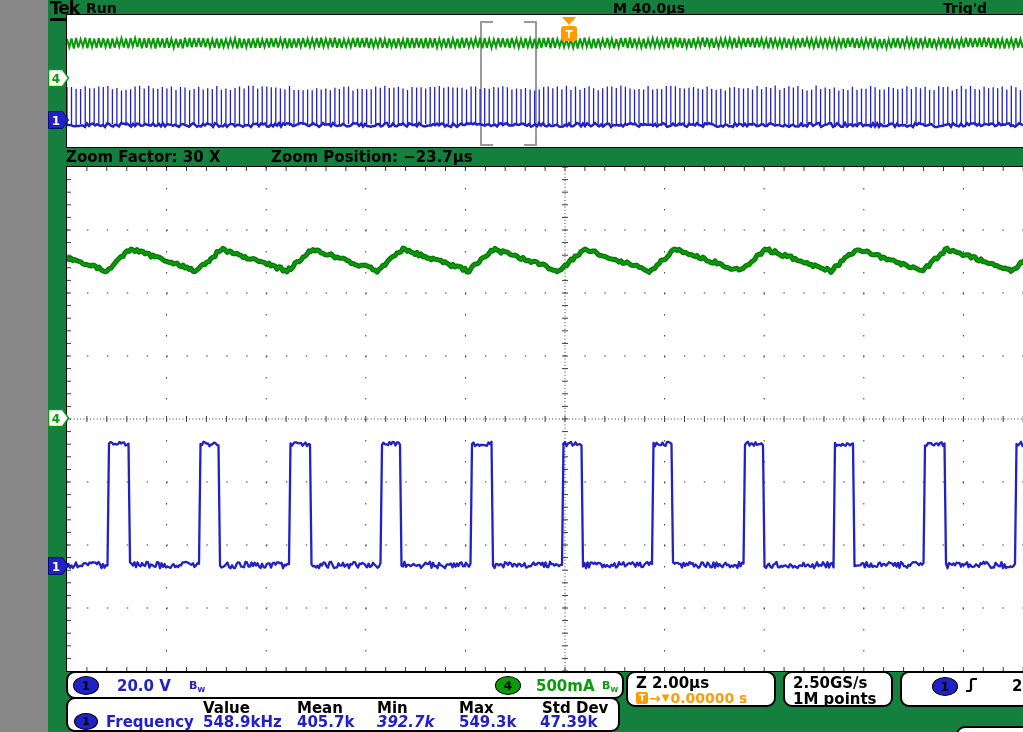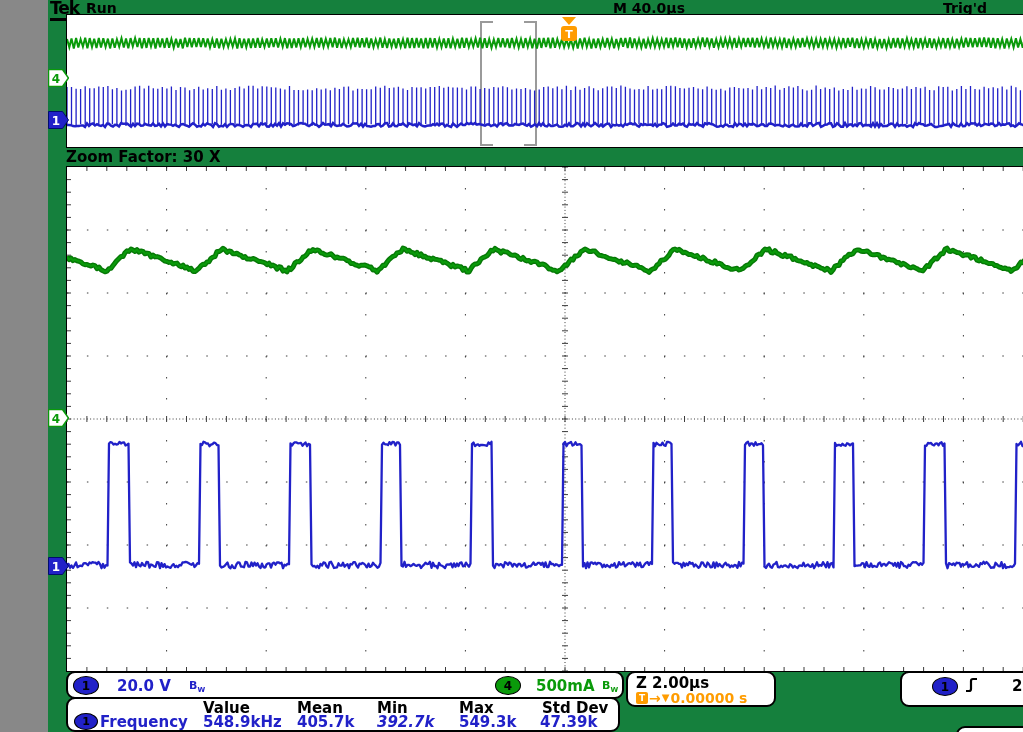--- a/index.html
+++ b/index.html
@@ -54,20 +54,21 @@
   <svg class="marker" style="left:0;top:69px;">
     <polygon points="0.5,0.5 14.5,0.5 20.5,9 14.5,17.5 0.5,17.5" fill="#ffffff" stroke="#0a9a0a" stroke-width="1.5"></polygon>
     <text x="8" y="13.5" text-anchor="middle" font-size="12" fill="#0a9a0a">4</text>
   </svg>
   <svg class="marker" style="left:0;top:111px;">
     <polygon points="0.5,0.5 14.5,0.5 20.5,9 14.5,17.5 0.5,17.5" fill="#2121c8" stroke="#000c6e" stroke-width="1"></polygon>
     <text x="8" y="13.5" text-anchor="middle" font-size="12" fill="#ffffff">1</text>
   </svg>
 
   <span class="t15" style="left:18px;top:150px;">Zoom Factor: 30 X</span>
+  <span class="t15" style="left:223px;top:150px;">Zoom Position: −23.7μs</span>
 
   <div class="win" style="left:18px;top:166px;width:996px;height:504px;">
     <svg id="main-svg" width="996" height="504" style="position:absolute;left:0;top:0;">
         <path d="M99.6 0V504" stroke="#3c3c3c" stroke-width="1" stroke-dasharray="1.5 19.5"></path>
         <path d="M199.2 0V504" stroke="#3c3c3c" stroke-width="1" stroke-dasharray="1.5 19.5"></path>
         <path d="M298.8 0V504" stroke="#3c3c3c" stroke-width="1" stroke-dasharray="1.5 19.5"></path>
         <path d="M398.4 0V504" stroke="#3c3c3c" stroke-width="1" stroke-dasharray="1.5 19.5"></path>
         <path d="M597.6 0V504" stroke="#3c3c3c" stroke-width="1" stroke-dasharray="1.5 19.5"></path>
         <path d="M697.2 0V504" stroke="#3c3c3c" stroke-width="1" stroke-dasharray="1.5 19.5"></path>
         <path d="M796.8 0V504" stroke="#3c3c3c" stroke-width="1" stroke-dasharray="1.5 19.5"></path>
@@ -118,37 +119,41 @@
   <div class="box" style="left:578px;top:671px;width:146px;height:32px;">
     <span class="t15" style="left:8px;top:3px;">Z 2.00μs</span>
     <span class="delayrow orange" style="left:8px;top:18px;">
       <span class="tbox">T</span>
         <span>→</span>
         <span style="font-size:10px;">▼</span>
         <span>0.00000 s</span>
     </span>
   </div>
 
+  <div class="box" style="left:735px;top:671px;width:106px;height:32px;">
+    <span class="t15" style="left:8px;top:3px;">2.50GS/s</span>
+    <span class="t15" style="left:8px;top:19px;">1M points</span>
+  </div>
 
   <div class="box" style="left:852px;top:671px;width:164px;height:32px;">
     <span class="badge bg-blue" style="left:30px;top:4px;">1</span>
     <svg class="abs" style="left:62px;top:4px;" width="16" height="16">
       <path d="M2 14 H5 Q7 14 7 12 V4 Q7 2 9 2 H13" fill="none" stroke="#000" stroke-width="2.2"></path>
     </svg>
     <span class="t15" style="left:110px;top:6px;">28.4 V</span>
   </div>
 
   <div class="box" style="left:18px;top:697px;width:550px;height:31px;">
     <span class="t15" style="left:135px;top:2px;">Value</span>
     <span class="t15" style="left:229px;top:2px;">Mean</span>
     <span class="t15" style="left:309px;top:2px;">Min</span>
     <span class="t15" style="left:391px;top:2px;">Max</span>
     <span class="t15" style="left:474px;top:2px;">Std Dev</span>
     <span class="badge badge-sm bg-blue" style="left:6px;top:14px;">1</span>
-    <span class="t15 blue" style="left:32px;top:16px;text-align:center;">Frequency</span>
+    <span class="t15 blue" style="left:38px;top:16px;text-align:center;">Frequency</span>
     <span class="t15 blue" style="left:135px;top:16px;">548.9kHz</span>
     <span class="t15 blue" style="left:229px;top:16px;">405.7k</span>
     <span class="t15 blue" style="left:309px;top:16px;font-style:italic;">392.7k</span>
     <span class="t15 blue" style="left:391px;top:16px;">549.3k</span>
     <span class="t15 blue" style="left:472px;top:16px;text-align:center;">47.39k</span>
   </div>
 
   <div class="box" style="left:908px;top:726px;width:112px;height:18px;"></div>
 
 </div>

